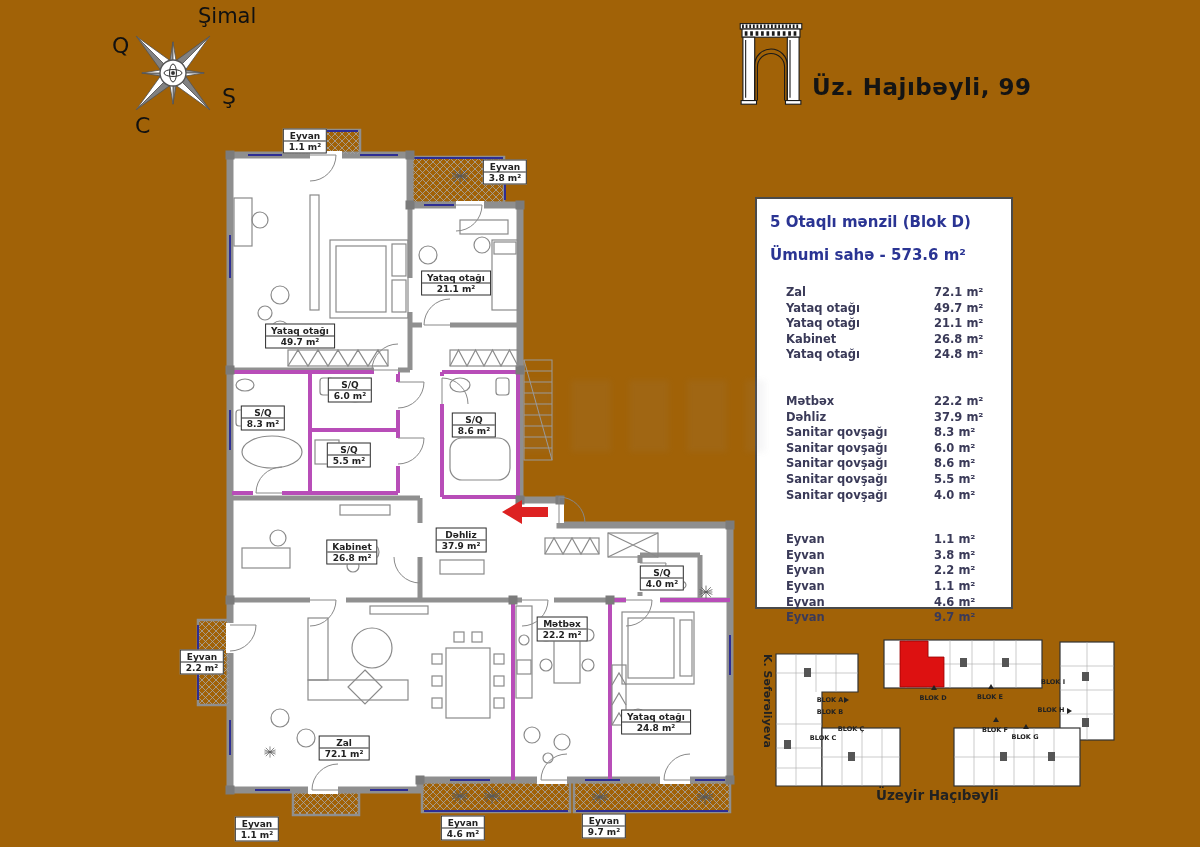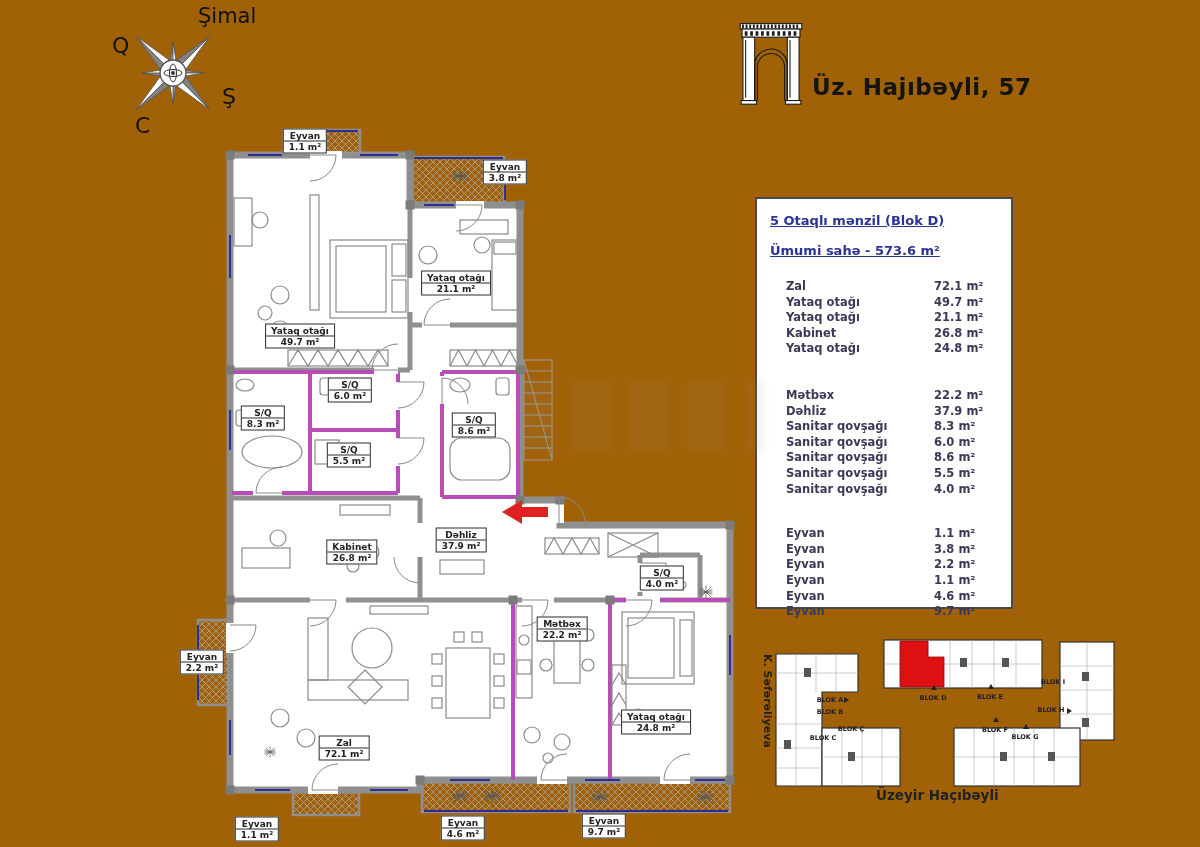--- a/index.html
+++ b/index.html
@@ -9,21 +9,21 @@
   
   .hdr-title{position:absolute;left:812px;top:74px;font-size:23px;font-weight:bold;color:#141414;letter-spacing:.5px;}
   
   .cmp{position:absolute;color:#111;font-weight:normal;}
   .cmp-n{left:198px;top:4px;font-size:21px;}
   .cmp-w{left:112px;top:33px;font-size:22px;}
   .cmp-e{left:222px;top:84px;font-size:22px;}
   .cmp-s{left:135px;top:113px;font-size:22px;}
   
   .panel{position:absolute;left:755px;top:197px;width:258px;height:412px;border:2px solid#4a4a4a;background:#fff;box-sizing:border-box;}
-  .panel .ttl{margin:14px 0 0 13px;font-size:13px;font-weight:bold;color:#2a3493;text-decoration:underline;}
+  .panel .ttl{margin:14px 0 0 13px;font-size:15px;font-weight:bold;color:#2a3493;}
   .panel .ttl2{margin:15px 0 0 13px;}
   .rows{margin:0 14px 0 29px;}
   .rows.g1{margin-top:21px;}
   .rows.g2{margin-top:31px;}
   .rows.g3{margin-top:29px;}
   .irow{display:flex;font-size:11.5px;font-weight:bold;color:#3a3a58;line-height:15.6px;}
   .irow .rn{width:148px;flex:none;}
   .irow .ra{flex:1;}
   
   .plan-labels div.pl{position:absolute;transform:translate(-50%,-50%);background:#fff;border:1px solid#2b2b2b;
@@ -98,21 +98,21 @@
       <rect x="4" y="19" width="13" height="70"></rect>
         <rect x="53" y="19" width="13" height="70"></rect>
       <rect x="2" y="89" width="17" height="4"></rect>
         <rect x="51" y="89" width="17" height="4"></rect>
       <path d="M17,89 V50 A18,18 0 0 1 53,50 V89" fill="none"></path>
       <path d="M20,89 V52 A15,15 0 0 1 50,52 V89" fill="none"></path>
       <line x1="7" y1="22" x2="7" y2="86"></line>
         <line x1="56" y1="22" x2="56" y2="86"></line>
     </g>
   </svg>
-  <div class="hdr-title">Üz. Hajıbəyli, 57</div>
+  <div class="hdr-title">Üz. Hajıbəyli, 99</div>
 
   <div class="panel">
     <div class="ttl">5 Otaqlı mənzil (Blok D)</div>
     <div class="ttl ttl2">Ümumi sahə -  573.6 m²</div>
     <div class="rows g1">
 
     <div class="irow">
           <span class="rn">Zal</span>
           <span class="ra">72.1 m²</span>
         </div>

